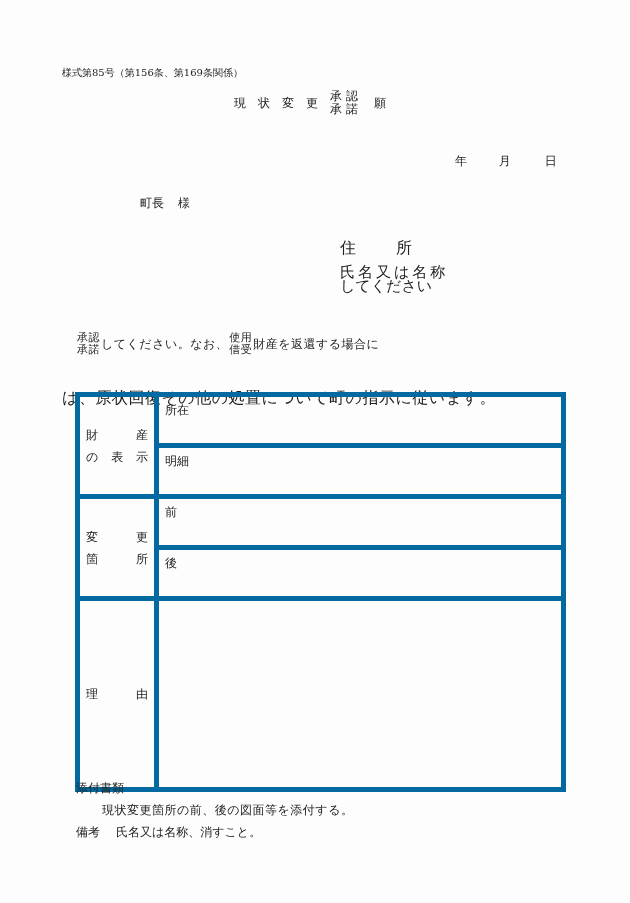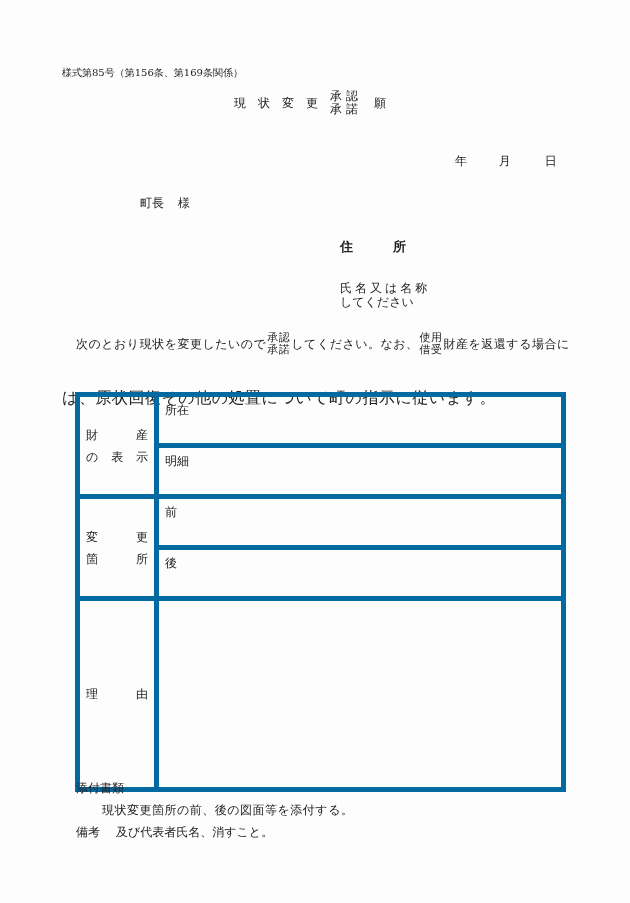--- a/index.html
+++ b/index.html
@@ -26,23 +26,23 @@
     .title .last { margin-left: 2px; }
 
     .date { left: 455px; top: 153px; font-size: 12px; }
     .date span { display: inline-block; }
     .date .g1 { margin-right: 28px; }
     .date .g2 { margin-right: 30px; }
 
     .addressee { left: 140px; top: 195px; font-size: 12px; }
     .addressee .sama { margin-left: 14px; }
 
-    .applicant-address { left: 340px; top: 238px; font-size: 13px; font-weight: bold; }
+    .applicant-address { left: 340px; top: 238px; font-size: 16px; }
     .applicant-address .gap { display: inline-block; width: 40px; }
-    .applicant-name { left: 340px; top: 281px; font-size: 12px; line-height: 14px; }
+    .applicant-name { left: 340px; top: 265px; font-size: 15px; line-height: 14px; }
     .applicant-name .l1 { letter-spacing: 3px; }
 
     .body-line1 { left: 62px; top: 330px; height: 28px; display: flex; align-items: center; font-size: 12px; letter-spacing: 0.5px; }
     .body-line1 .indent { display: inline-block; width: 14px; }
     .body-line1 .stack { display: inline-flex; flex-direction: column; line-height: 12px; font-size: 11px; margin: 0 1px; }
     .body-line2 { left: 62px; top: 388px; font-size: 16px; letter-spacing: 0.5px; }
 
     table.form {
       position: absolute;
       left: 75px;
@@ -112,21 +112,20 @@
   <span>住</span><span class="gap"></span><span>所</span>
 </div>
 
 <div class="abs applicant-name">
   <div class="l1">氏名又は名称</div>
   <div>してください</div>
 </div>
 
 <div class="abs body-line1">
   <span class="indent"></span>
-  <span>次のとおり現状を変更したいので</span>
   <span class="stack">
     <span>承認</span>
     <span>承諾</span>
   </span>
   <span>してください。なお、</span>
   <span class="stack">
     <span>使用</span>
     <span>借受</span>
   </span>
   <span>財産を返還する場合に</span>
@@ -186,14 +185,14 @@
     </td>
     <td class="field reason"></td>
   </tr>
 </tbody>
   </table>
 
 <div class="abs attach-title">添付書類</div>
 <div class="abs attach-desc">現状変更箇所の前、後の図面等を添付する。</div>
 
 <div class="abs remarks">
-  <span>備考</span><span class="gap"></span><span>及び代表者氏名、消すこと。</span>
+  <span>備考</span><span class="gap"></span><span>氏名又は名称、消すこと。</span>
 </div>
 
 </body></html>

